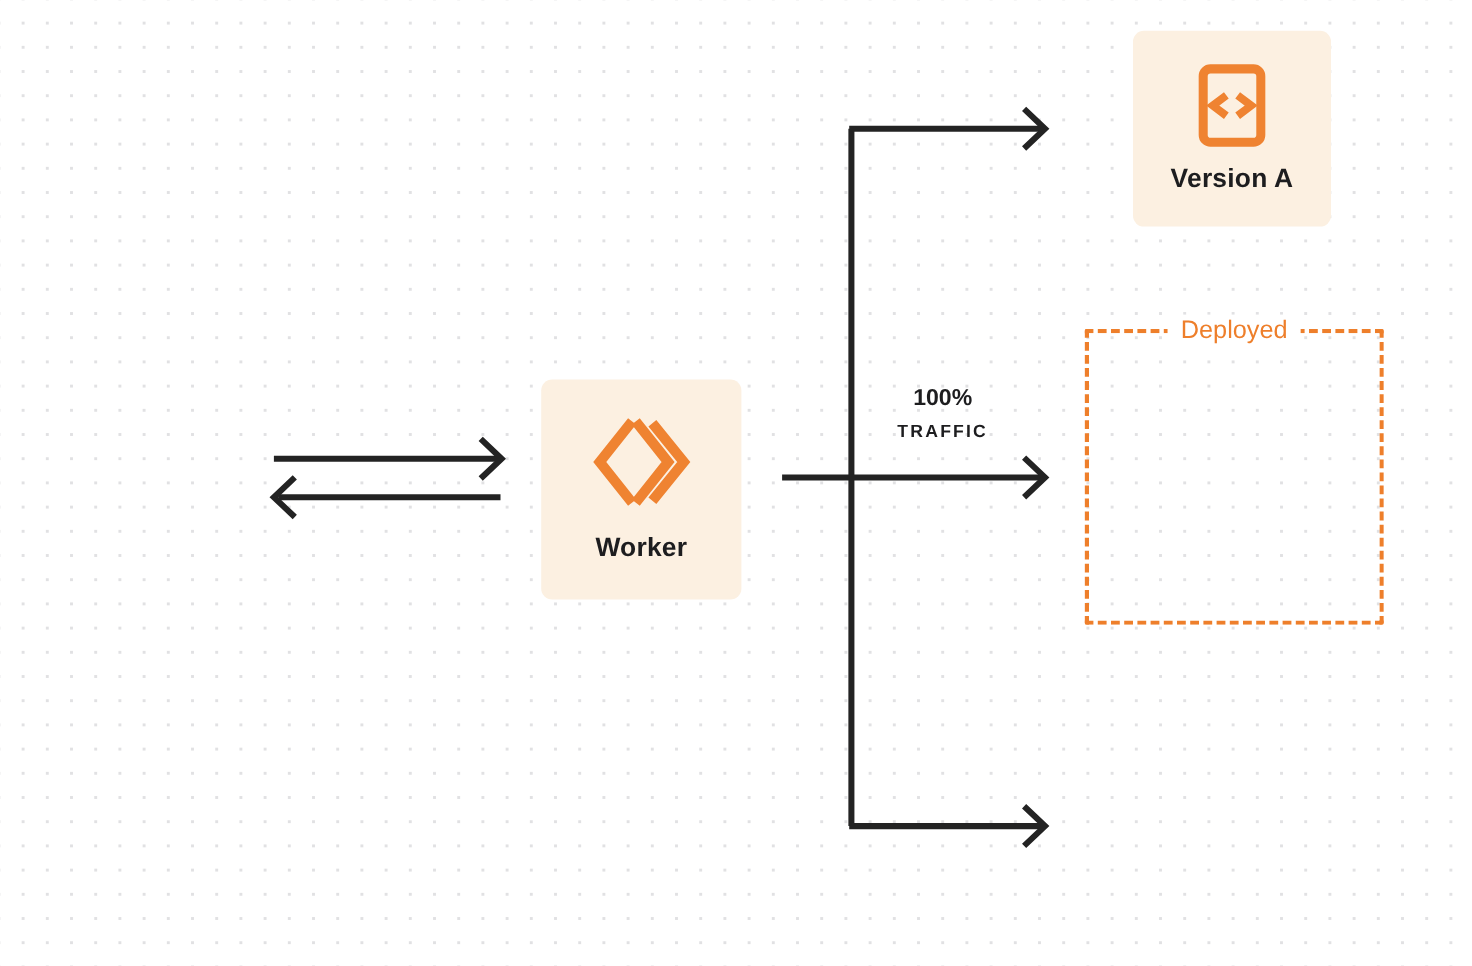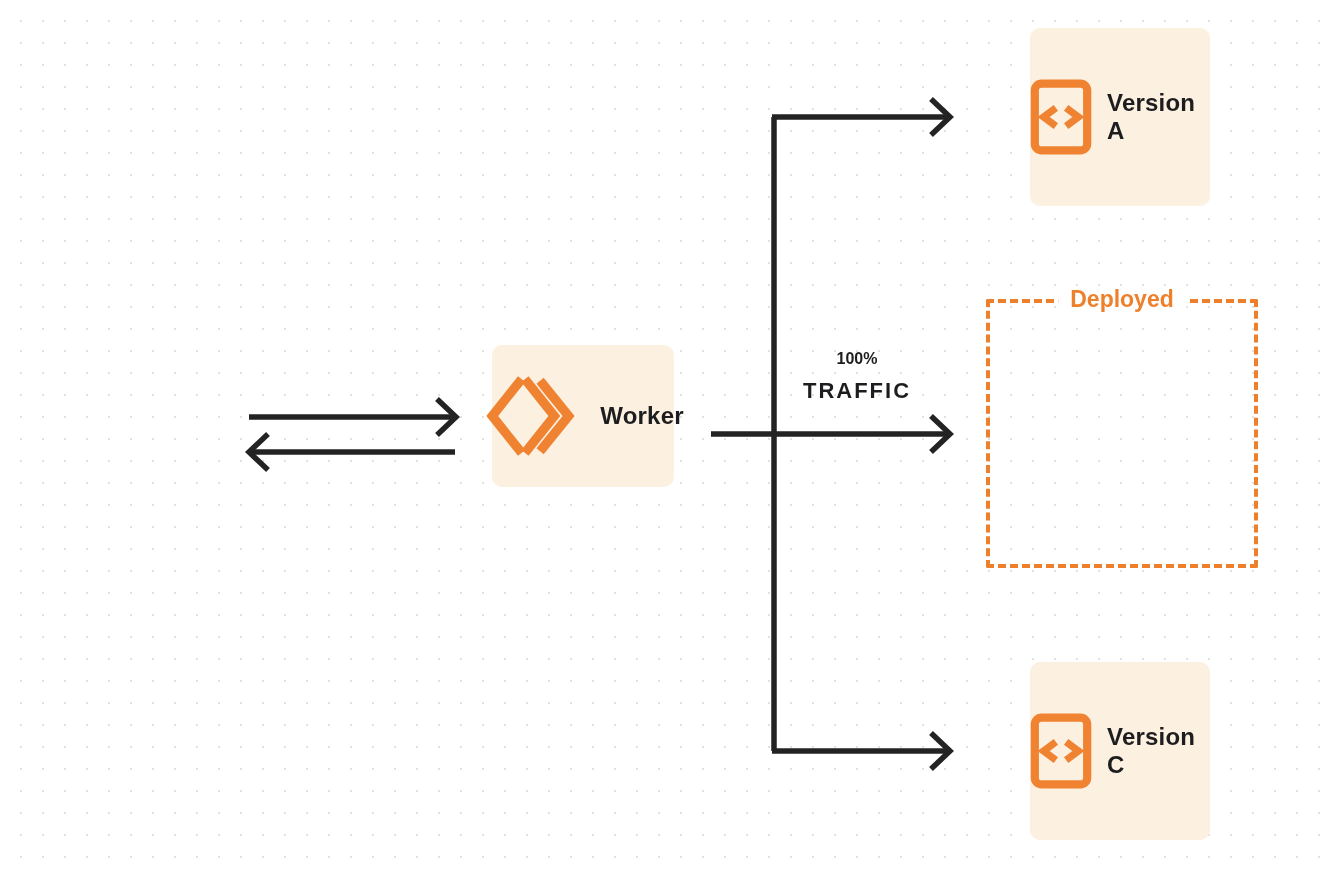--- a/index.html
+++ b/index.html
@@ -15,38 +15,38 @@
     height: 878px;
     background-color: #ffffff;
     background-image: radial-gradient(circle, #e1e1e3 1.4px, transparent 1.5px);
     background-size: 22px 22px;
     background-position: 10px 10px;
   }
   .node {
     position: absolute;
     border-radius: 10px;
     display: flex;
-    flex-direction: row;
+    flex-direction: column;
     align-items: center;
     justify-content: center;
   }
   .node-label {
     font-size: 24px;
     font-weight: 700;
     color: #1d1d1f;
     letter-spacing: 0.2px;
   }
   .client-node {
     left: 30px; top: 344px;
     width: 182px; height: 180px;
     background: #f4f4f6;
   }
   .worker-node {
     left: 492px; top: 345px;
-    width: 182px; height: 142px;
+    width: 182px; height: 200px;
     background: #fcf0e1;
     gap: 22px;
   }
   .version-node {
     width: 180px; height: 178px;
     background: #fcf0e1;
     gap: 15px;
   }
   .version-a { left: 1030px; top: 28px; }
   .version-b { left: 1030px; top: 345px; }
@@ -66,38 +66,38 @@
     border-radius: 2px;
   }
   .deployed-label {
     position: absolute;
     top: -17px;
     left: 50%;
     transform: translateX(-50%);
     background: #ffffff;
     padding: 0 12px;
     font-size: 23px;
-    font-weight: 700;
+    font-weight: 400;
     color: #ee7f2b;
     white-space: nowrap;
   }
   .traffic-label {
     position: absolute;
     left: 787px; top: 350px;
     width: 140px;
     text-align: center;
     color: #1d1d1f;
   }
   .traffic-line1 {
-    font-size: 16px;
+    font-size: 21px;
     font-weight: 700;
     margin-bottom: 10px;
   }
   .traffic-line2 {
-    font-size: 22px;
+    font-size: 16px;
     font-weight: 700;
     letter-spacing: 2px;
   }
 </style>
 </head>
 <body>
 
 <div class="canvas">
 
   <svg class="arrows-layer" viewBox="0 0 1338 878" xmlns="http://www.w3.org/2000/svg">
@@ -158,24 +158,14 @@
       <svg width="62" height="76" viewBox="0 0 60 74" xmlns="http://www.w3.org/2000/svg" fill="none" stroke="#ef8331" stroke-linejoin="miter">
         <rect x="4.5" y="4.5" width="51" height="65" rx="6.5" stroke-width="8"></rect>
         <polyline points="25,28 13,37 25,46" stroke-width="7"></polyline>
         <polyline points="35,28 47,37 35,46" stroke-width="7"></polyline>
       </svg>
     </span>
     <div class="node-label">Version A</div>
   </div>
 
 
-  <div class="node version-node version-c">
-    <span class="icon-wrap">
-      <svg width="62" height="76" viewBox="0 0 60 74" xmlns="http://www.w3.org/2000/svg" fill="none" stroke="#ef8331" stroke-linejoin="miter">
-        <rect x="4.5" y="4.5" width="51" height="65" rx="6.5" stroke-width="8"></rect>
-        <polyline points="25,28 13,37 25,46" stroke-width="7"></polyline>
-        <polyline points="35,28 47,37 35,46" stroke-width="7"></polyline>
-      </svg>
-    </span>
-    <div class="node-label">Version C</div>
-  </div>
 
 </div>
 
 </body></html>

